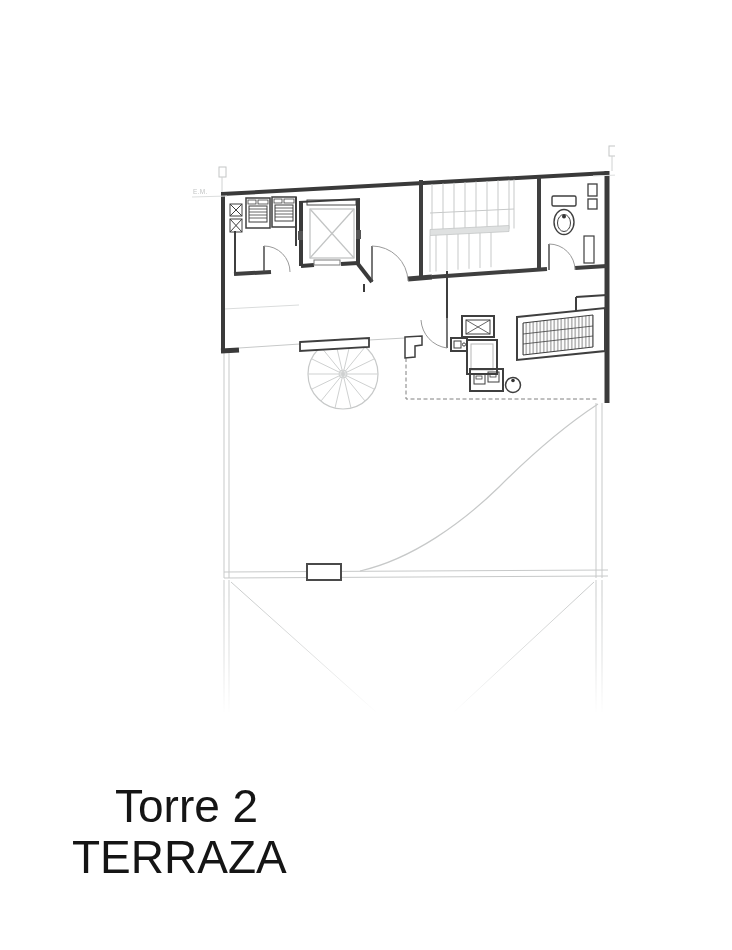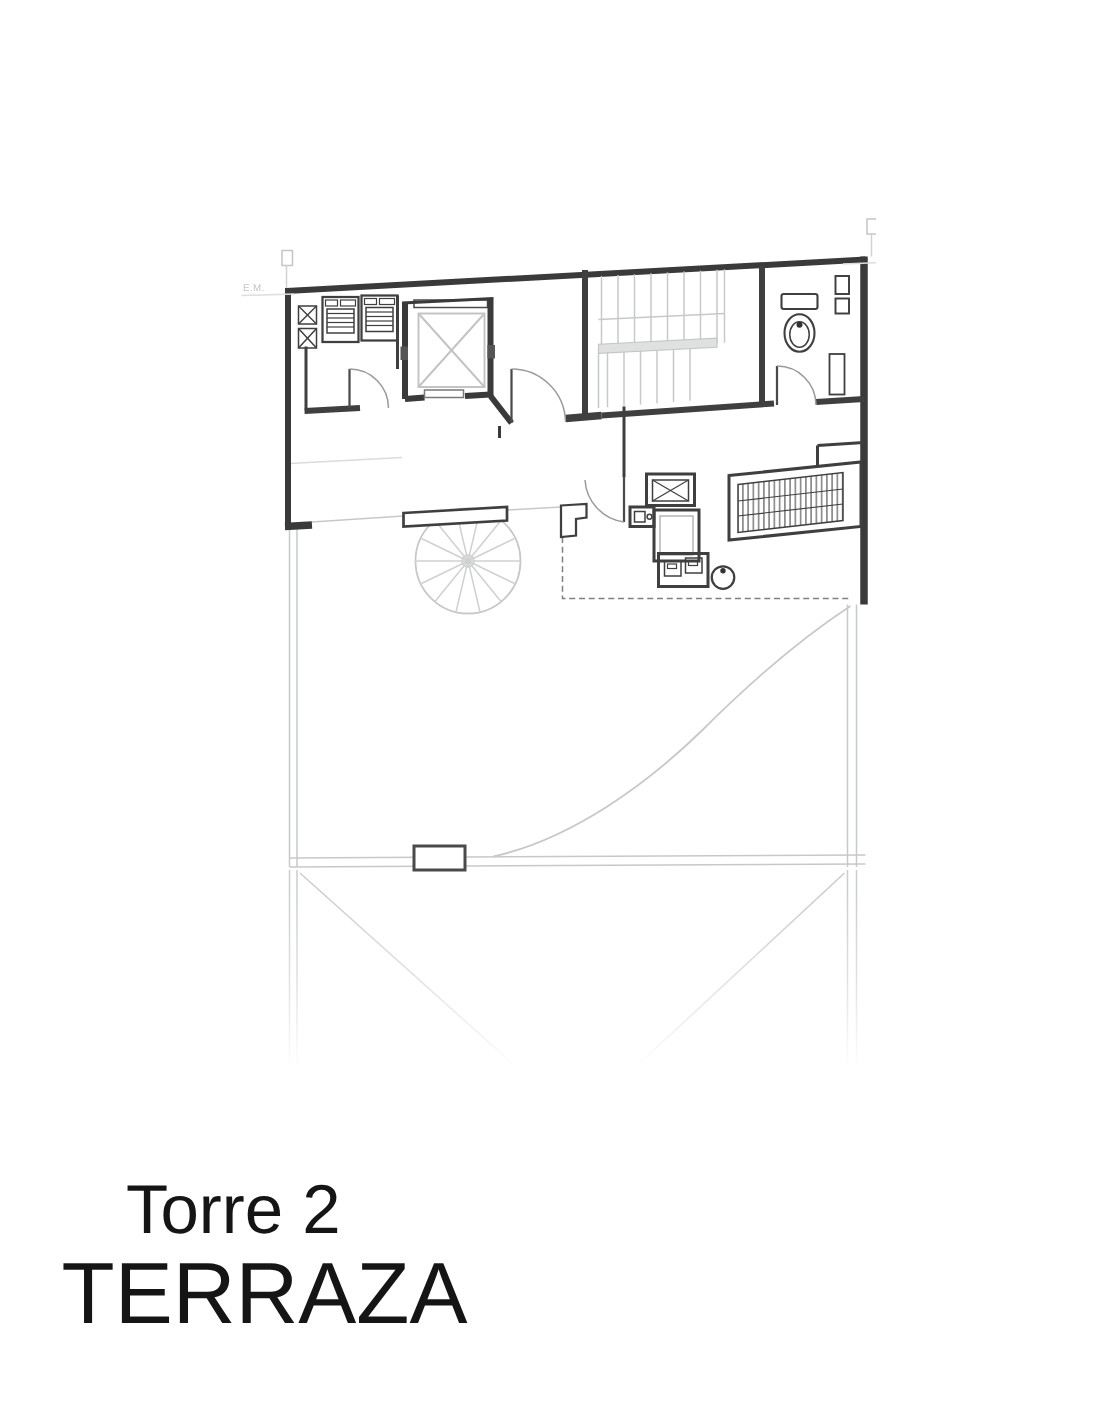--- a/index.html
+++ b/index.html
@@ -1,26 +1,27 @@
 <!DOCTYPE html>
 <html><head>
 <meta charset="utf-8">
 <style>
   html,body{margin:0;padding:0;background:#ffffff;}
   .page{
     position:relative;width:584px;height:950px;background:#ffffff;overflow:hidden;
     font-family:"Liberation Sans", sans-serif;
+    margin-left:31px;
   }
   .plan-svg{position:absolute;left:0;top:0;}
   .title-block{
     position:absolute;left:0;top:0;width:732px;color:#151515;
     font-family:"Liberation Sans", sans-serif;font-weight:400;
   }
   .title-line1{position:absolute;left:84px;top:783px;font-size:46px;line-height:1;}
-  .title-line2{position:absolute;left:41px;top:834px;font-size:58px;line-height:1;}
+  .title-line2{position:absolute;left:41px;top:834px;font-size:46px;line-height:1;}
 </style>
 </head>
 <body>
 
 <div class="page">
 
 <svg class="plan-svg" width="732" height="950" viewBox="0 0 732 950">
   <defs>
     <pattern id="hatchV" width="3.5" height="8" patternUnits="userSpaceOnUse">
       <line x1="1.75" y1="0" x2="1.75" y2="8" stroke="#5a5a5a" stroke-width="0.8"></line>

